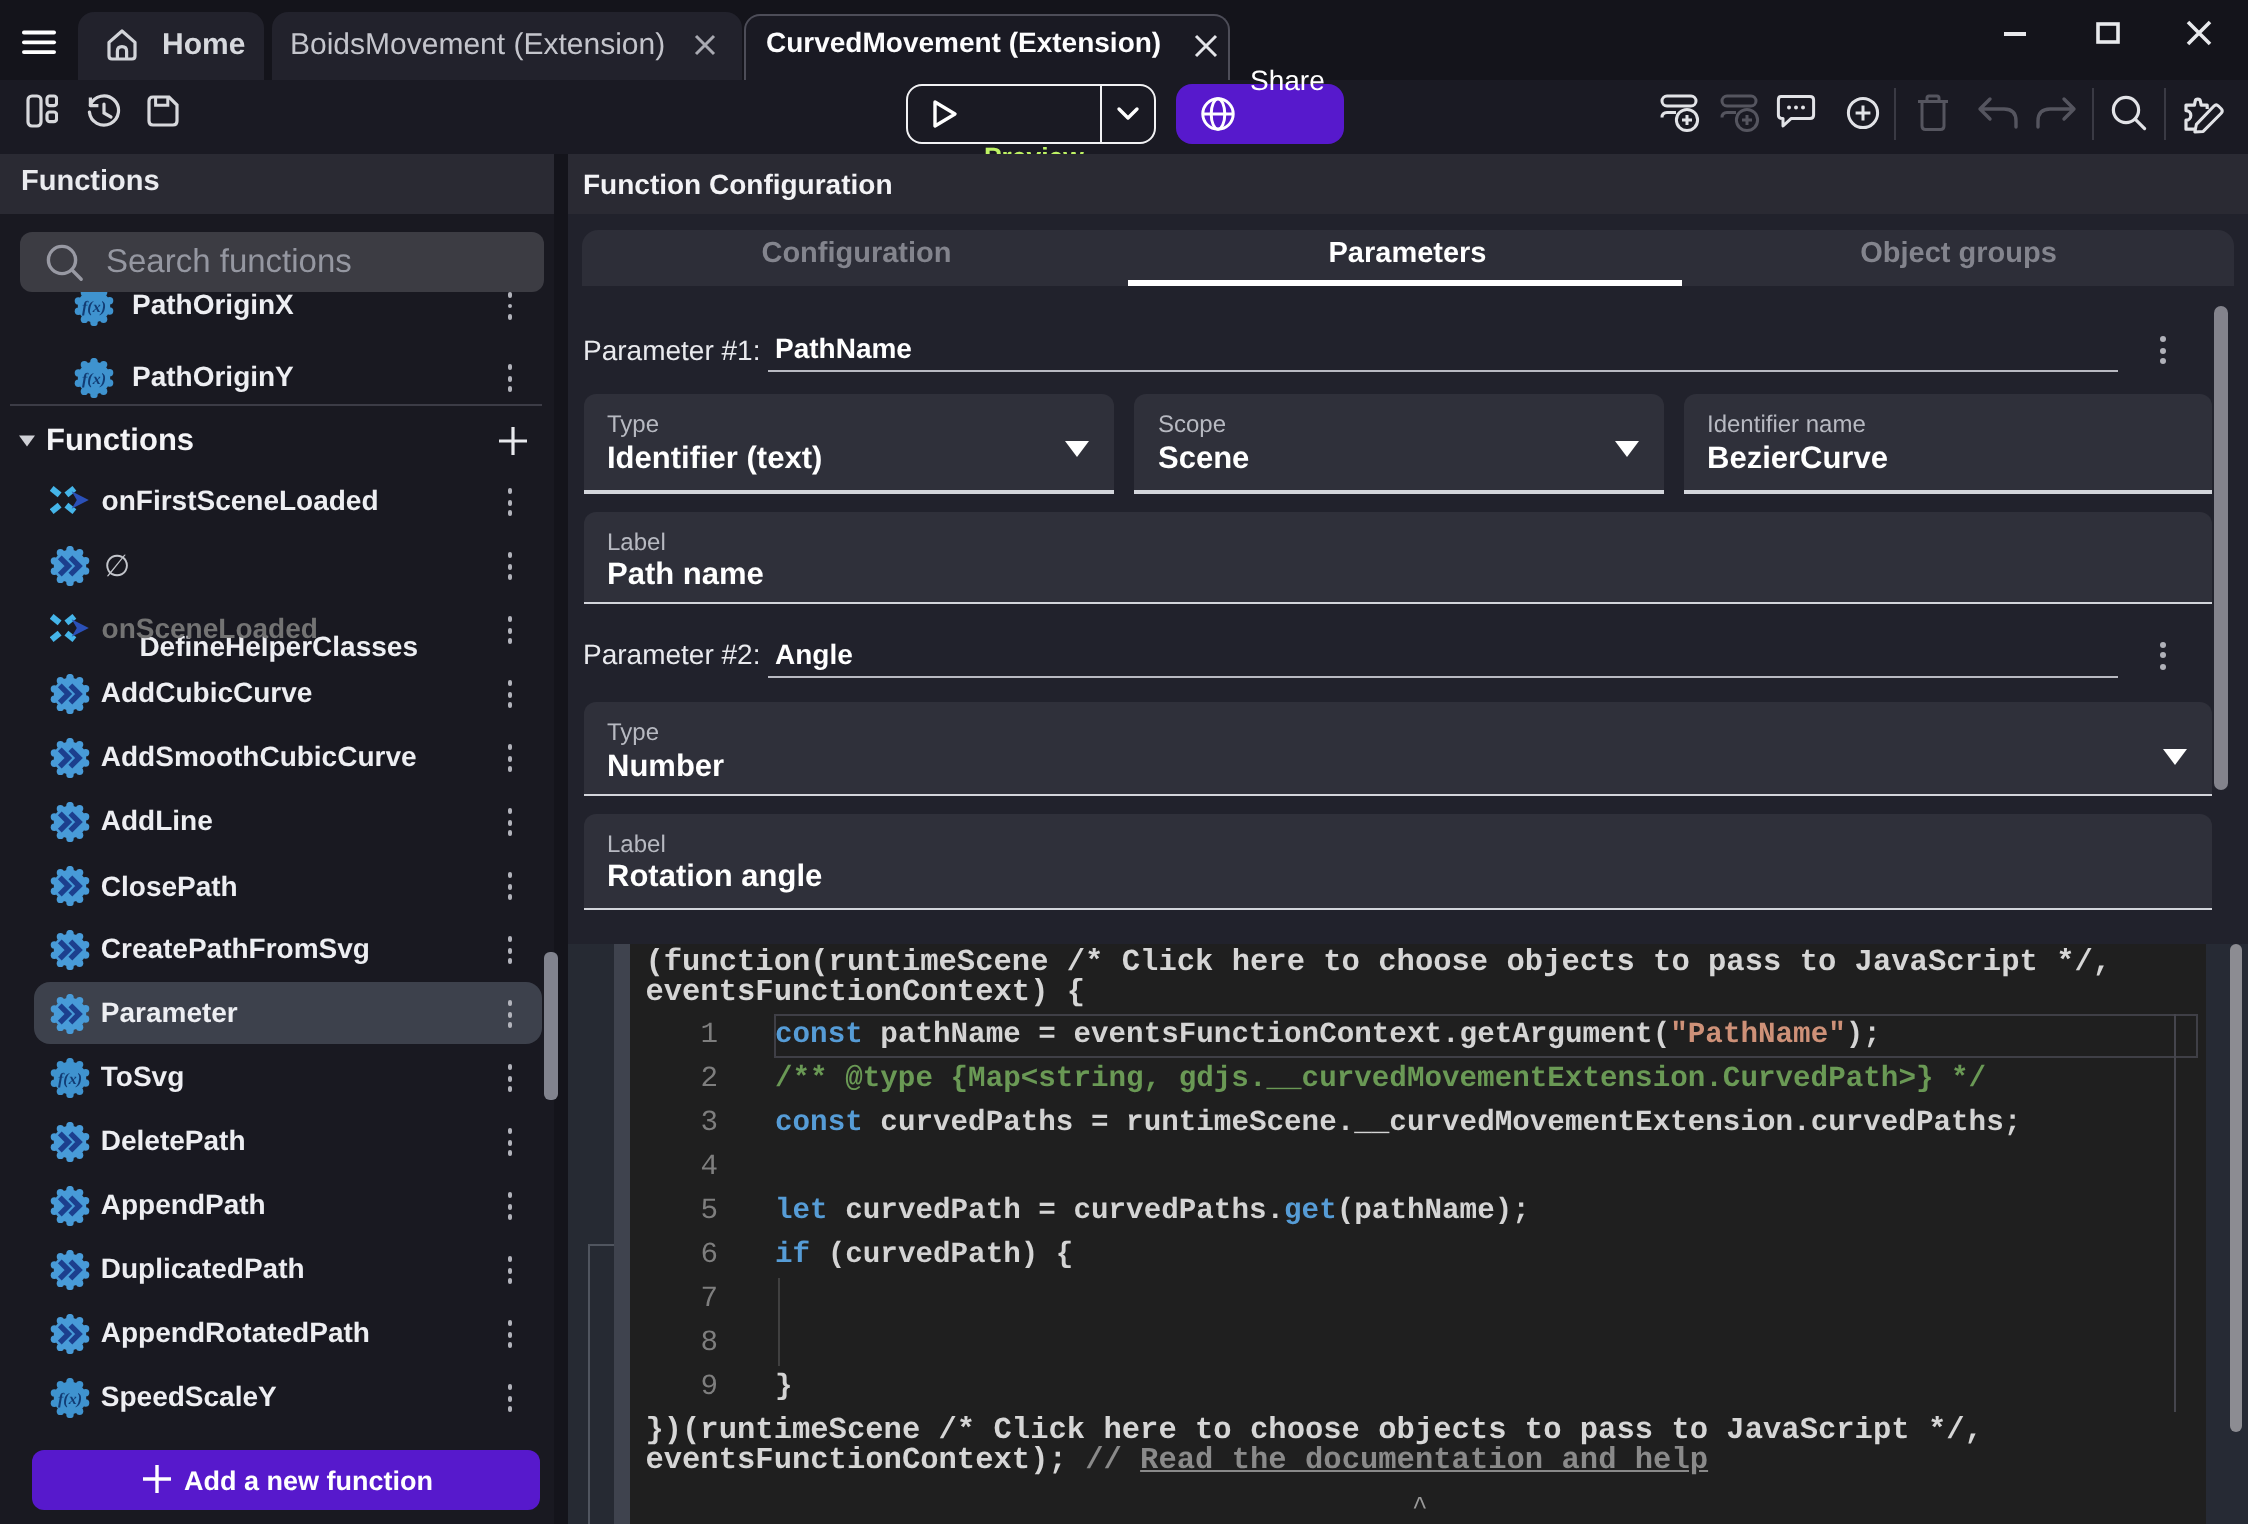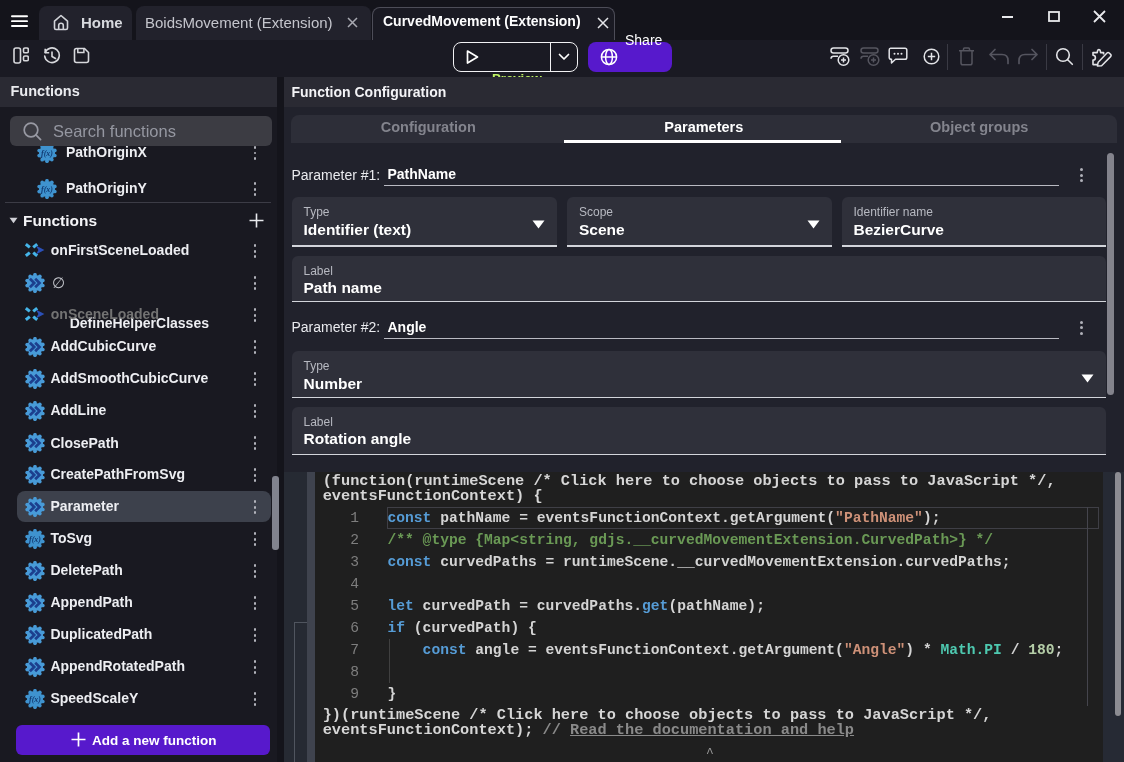--- a/index.html
+++ b/index.html
@@ -537,20 +537,19 @@
 <div class="abs mono" style="left:330px;top:528.5px;width:29px;height:22px;line-height:22px;font-size:14.63px;font-weight:500;color:#7e7e7e;text-align:right;">2</div>
 <div class="abs mono" style="left:352.4px;top:528.5px;height:22px;line-height:22px;font-size:14.63px;font-weight:600;color:#d4d4d4;"><span class="com">    /** @type {Map&lt;string, gdjs.__curvedMovementExtension.CurvedPath&gt;} */</span></div>
 <div class="abs mono" style="left:330px;top:550.5px;width:29px;height:22px;line-height:22px;font-size:14.63px;font-weight:500;color:#7e7e7e;text-align:right;">3</div>
 <div class="abs mono" style="left:352.4px;top:550.5px;height:22px;line-height:22px;font-size:14.63px;font-weight:600;color:#d4d4d4;">    <span class="kw">const</span> curvedPaths = runtimeScene.__curvedMovementExtension.curvedPaths;</div>
 <div class="abs mono" style="left:330px;top:572.5px;width:29px;height:22px;line-height:22px;font-size:14.63px;font-weight:500;color:#7e7e7e;text-align:right;">4</div>
 <div class="abs mono" style="left:330px;top:594.5px;width:29px;height:22px;line-height:22px;font-size:14.63px;font-weight:500;color:#7e7e7e;text-align:right;">5</div>
 <div class="abs mono" style="left:352.4px;top:594.5px;height:22px;line-height:22px;font-size:14.63px;font-weight:600;color:#d4d4d4;">    <span class="kw">let</span> curvedPath = curvedPaths.<span class="kw">get</span>(pathName);</div>
 <div class="abs mono" style="left:330px;top:616.5px;width:29px;height:22px;line-height:22px;font-size:14.63px;font-weight:500;color:#7e7e7e;text-align:right;">6</div>
 <div class="abs mono" style="left:352.4px;top:616.5px;height:22px;line-height:22px;font-size:14.63px;font-weight:600;color:#d4d4d4;">    <span class="kw">if</span> (curvedPath) {</div>
 <div class="abs mono" style="left:330px;top:638.5px;width:29px;height:22px;line-height:22px;font-size:14.63px;font-weight:500;color:#7e7e7e;text-align:right;">7</div>
-<div class="abs mono" style="left:352.4px;top:638.5px;height:22px;line-height:22px;font-size:14.63px;font-weight:600;color:#d4d4d4;">        <span class="kw">const</span> angle = eventsFunctionContext.getArgument(<span class="str">"Angle"</span>) * <span class="teal">Math.PI</span> / <span class="num">180</span>;</div>
 <div class="abs mono" style="left:330px;top:660.5px;width:29px;height:22px;line-height:22px;font-size:14.63px;font-weight:500;color:#7e7e7e;text-align:right;">8</div>
 <div class="abs mono" style="left:330px;top:682.5px;width:29px;height:22px;line-height:22px;font-size:14.63px;font-weight:500;color:#7e7e7e;text-align:right;">9</div>
 <div class="abs mono" style="left:352.4px;top:682.5px;height:22px;line-height:22px;font-size:14.63px;font-weight:600;color:#d4d4d4;">    }</div>
 <div class="abs mono" style="left:322.7px;top:707.5px;height:15px;line-height:15px;font-size:15.27px;font-weight:600;color:#d6d6d6;">})(runtimeScene /* Click here to choose objects to pass to JavaScript */,</div>
 <div class="abs mono" style="left:322.7px;top:722.5px;height:15px;line-height:15px;font-size:15.27px;font-weight:600;color:#d6d6d6;">eventsFunctionContext); <span style="color:#8a8a8a;">// </span><span style="color:#8a8a8a;text-decoration:underline;">Read the documentation and help</span></div>
 <div class="abs mono" style="left:706px;top:745.5px;font-size:13px;color:#9a9a9a;">^</div>
 </div>
 
 </body></html>

